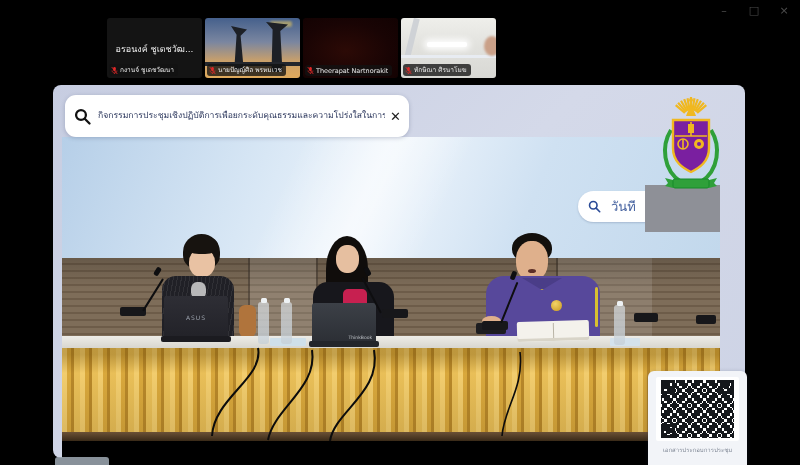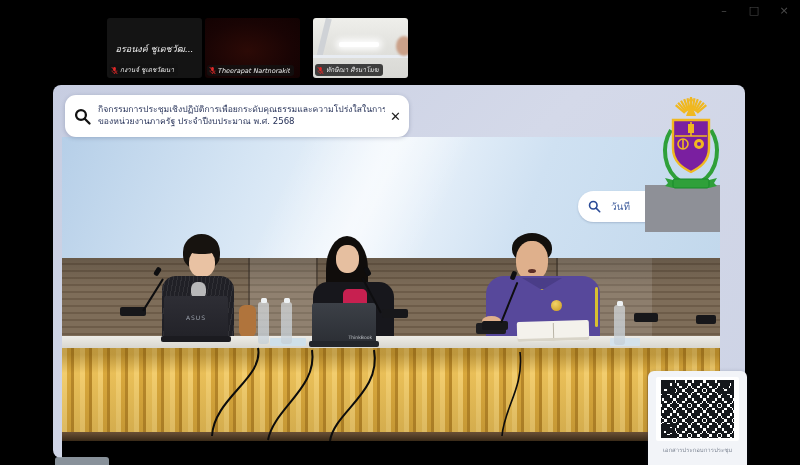--- a/index.html
+++ b/index.html
@@ -6,21 +6,21 @@
   html,body { background:#000; }
   body { font-family:"DejaVu Sans", sans-serif; }
   .stage { position:relative; width:800px; height:465px; background:#000; overflow:hidden; }
 
   
   .win-controls { position:absolute; top:4px; right:8px; display:flex; gap:14px; z-index:9; }
   .win-btn { color:#4d4d4d; font-size:11px; width:16px; text-align:center; cursor:default; line-height:14px; }
 
   
   .thumbs { position:absolute; left:107px; top:18px; display:flex; gap:3px; z-index:8; }
-  .thumb { position:relative; width:95px; height:60px; background:#141414; border-radius:3px; overflow:hidden; flex:none;font-style:italic; }
+  .thumb { position:relative; width:95px; height:60px; background:#141414; border-radius:3px; overflow:hidden; flex:none; }
   .thumb-label { position:absolute; left:2px; bottom:2px; display:flex; align-items:center; gap:2px;
     background:rgba(18,18,18,.78); border-radius:3px; padding:1px 4px 1px 2px; max-width:91px; }
   .thumb-label span.txt { color:#ededed; font-size:6.5px; white-space:nowrap; overflow:hidden; }
   .mic-ico { flex:none; width:7px; height:9px; }
   .t1-center { position:absolute; top:24px; width:100%; text-align:center; color:#efefef; font-size:9px; }
 
   
   .t2 { background:linear-gradient(180deg,#d8d2c8 0%, #c9c2b6 55%, #b8a68c 70%, #a58a64 100%); }
   .t2 .door { position:absolute; left:38px; top:4px; width:16px; height:30px; background:#4b3a2c; border-radius:2px; }
   .t2 .win { position:absolute; right:2px; top:4px; width:18px; height:34px;
@@ -41,21 +41,21 @@
 
   
   .t4 { background:radial-gradient(ellipse at 45% 55%, #2c0a06 0%, #190404 60%, #120202 100%); }
 
   
   .t5 { background:linear-gradient(180deg,#d9d6c4 0%, #b6b299 35%, #8f8c72 100%); }
   .t5 .mon { position:absolute; left:22px; top:22px; width:34px; height:22px; background:#1b1b1b; border-radius:3px; transform:rotate(-4deg); filter:blur(.5px); }
   .t5 .shelf { position:absolute; right:4px; top:10px; width:14px; height:30px; background:#6f6a55; opacity:.7; }
 
   
-  .t6 { background:linear-gradient(180deg,#efefeb 0%, #e2e2de 45%, #d8d8d4 100%);margin-left:10px; }
+  .t6 { background:linear-gradient(180deg,#efefeb 0%, #e2e2de 45%, #d8d8d4 100%); }
   .t6 .light { position:absolute; left:26px; top:24px; width:40px; height:5px; background:#fff; box-shadow:0 0 6px 3px rgba(255,255,255,.9); border-radius:2px; }
   .t6 .trim { position:absolute; left:0; bottom:20px; width:100%; height:3px; background:#e8ecf2; }
   .t6 .beam { position:absolute; left:8px; top:0; width:6px; height:40px; background:#cfd2d6; transform:rotate(14deg); }
   .t6 .head { position:absolute; right:-4px; top:18px; width:16px; height:20px; background:#caa088; border-radius:50%; filter:blur(1px); }
 
   
   .panel { position:absolute; left:53px; top:85px; width:692px; height:373px; border-radius:8px;
     background:linear-gradient(135deg,#c7cde1 0%, #d4d9e9 50%, #cdd3e5 100%); z-index:1; }
 
   
@@ -71,21 +71,21 @@
 
   
   .video { position:absolute; left:62px; top:137px; width:658px; height:328px; background:#000; overflow:hidden; z-index:2; }
   .screen { position:absolute; left:0; top:0; width:658px; height:121px;
     background:linear-gradient(112deg,#b6cfe8 0%, #d8e7f5 30%, #eef5fc 48%, #cfe1f2 70%, #c2d8ec 100%); }
   .screen .streak { position:absolute; inset:0;
     background:linear-gradient(115deg, rgba(255,255,255,0) 34%, rgba(255,255,255,.55) 46%, rgba(255,255,255,0) 58%); }
   .scr-search { position:absolute; left:516px; top:54px; width:128px; height:31px; background:#fff; border-radius:16px;
     display:flex; align-items:center; padding:0 10px; box-shadow:0 1px 2px rgba(60,80,120,.25); }
   .scr-search .mag2 { width:13px; height:13px; margin-right:10px; }
-  .scr-search .txt { color:#44619f; font-size:10px; white-space:nowrap; }
+  .scr-search .txt { color:#44619f; font-size:13px; white-space:nowrap; }
   .scr-gray { position:absolute; left:583px; top:48px; width:75px; height:47px; background:#8e9097; }
 
   .wall { position:absolute; left:0; top:121px; width:658px; height:78px;
     background:repeating-linear-gradient(180deg,#7e6d59 0 5px,#6d5c49 5px 7px); }
   .wall .lite1 { position:absolute; left:186px; top:0; width:70px; height:100%; background:rgba(255,255,255,.14); border-left:2px solid rgba(40,30,20,.5); border-right:2px solid rgba(40,30,20,.5); }
   .wall .lite2 { position:absolute; left:494px; top:0; width:96px; height:100%; background:rgba(255,255,255,.12); border-left:2px solid rgba(40,30,20,.5); }
   .wall .shade { position:absolute; inset:0; background:linear-gradient(180deg, rgba(0,0,0,.18), rgba(0,0,0,0) 40%); }
 
   .tabletop { position:absolute; left:0; top:199px; width:658px; height:12px; background:linear-gradient(180deg,#edece7,#d8d6cf); }
   .paper1 { position:absolute; left:208px; top:201px; width:36px; height:8px; background:#cfe0ea; border-radius:1px; }
@@ -174,20 +174,35 @@
             <rect x="3.2" y="1" width="3.6" height="6" rx="1.8" fill="#e02828"></rect>
             <path d="M1.5 6c0 2 1.6 3.4 3.5 3.4S8.5 8 8.5 6" stroke="#e02828" stroke-width="1" fill="none"></path>
             <line x1="5" y1="9.4" x2="5" y2="11" stroke="#e02828" stroke-width="1"></line>
             <line x1="1" y1="1" x2="9" y2="11" stroke="#e02828" stroke-width="1.2"></line>
           </svg>
         <span class="txt">กงานจ์ ชูเดชวัฒนา</span>
       </div>
     </div>
 
 
+    <div class="thumb t3">
+      <div class="glow"></div>
+      <div class="tower1"></div>
+      <div class="tower2"></div>
+      <div class="deck"></div>
+      <div class="thumb-label">
+        <svg class="mic-ico" viewBox="0 0 10 12">
+            <rect x="3.2" y="1" width="3.6" height="6" rx="1.8" fill="#e02828"></rect>
+            <path d="M1.5 6c0 2 1.6 3.4 3.5 3.4S8.5 8 8.5 6" stroke="#e02828" stroke-width="1" fill="none"></path>
+            <line x1="5" y1="9.4" x2="5" y2="11" stroke="#e02828" stroke-width="1"></line>
+            <line x1="1" y1="1" x2="9" y2="11" stroke="#e02828" stroke-width="1.2"></line>
+          </svg>
+        <span class="txt">นายปัญญ์ศิล พรหมเวช</span>
+      </div>
+    </div>
 
     <div class="thumb t4">
       <div class="thumb-label">
         <svg class="mic-ico" viewBox="0 0 10 12">
             <rect x="3.2" y="1" width="3.6" height="6" rx="1.8" fill="#e02828"></rect>
             <path d="M1.5 6c0 2 1.6 3.4 3.5 3.4S8.5 8 8.5 6" stroke="#e02828" stroke-width="1" fill="none"></path>
             <line x1="5" y1="9.4" x2="5" y2="11" stroke="#e02828" stroke-width="1"></line>
             <line x1="1" y1="1" x2="9" y2="11" stroke="#e02828" stroke-width="1.2"></line>
           </svg>
         <span class="txt">Theerapat Nartnorakit</span>
@@ -302,21 +317,20 @@
     </svg>
   </div>
 
   <div class="banner">
     <svg class="mag" viewBox="0 0 18 18">
         <circle cx="7.4" cy="7.4" r="5.2" fill="none" stroke="#111" stroke-width="2.4"></circle>
         <line x1="11.4" y1="11.4" x2="16.4" y2="16.4" stroke="#111" stroke-width="2.4" stroke-linecap="round"></line>
       </svg>
     <div class="lines">
       <div>กิจกรรมการประชุมเชิงปฏิบัติการเพื่อยกระดับคุณธรรมและความโปร่งใสในการดำเนินงาน</div>
-      <div>ของหน่วยงานภาครัฐ ประจำปีงบประมาณ พ.ศ. 2568</div>
     </div>
     <div class="close">✕</div>
   </div>
 
   <svg class="crest" viewBox="0 0 64 108">
     <g stroke="#f0b820" stroke-width="2.2">
       <line x1="25.9" y1="26.9" x2="16.7" y2="19.1"></line>
         <line x1="26.9" y1="25.9" x2="19.1" y2="16.7"></line>
       <line x1="28" y1="25.1" x2="22" y2="14.7"></line>
         <line x1="29.3" y1="24.5" x2="25.2" y2="13.2"></line>

